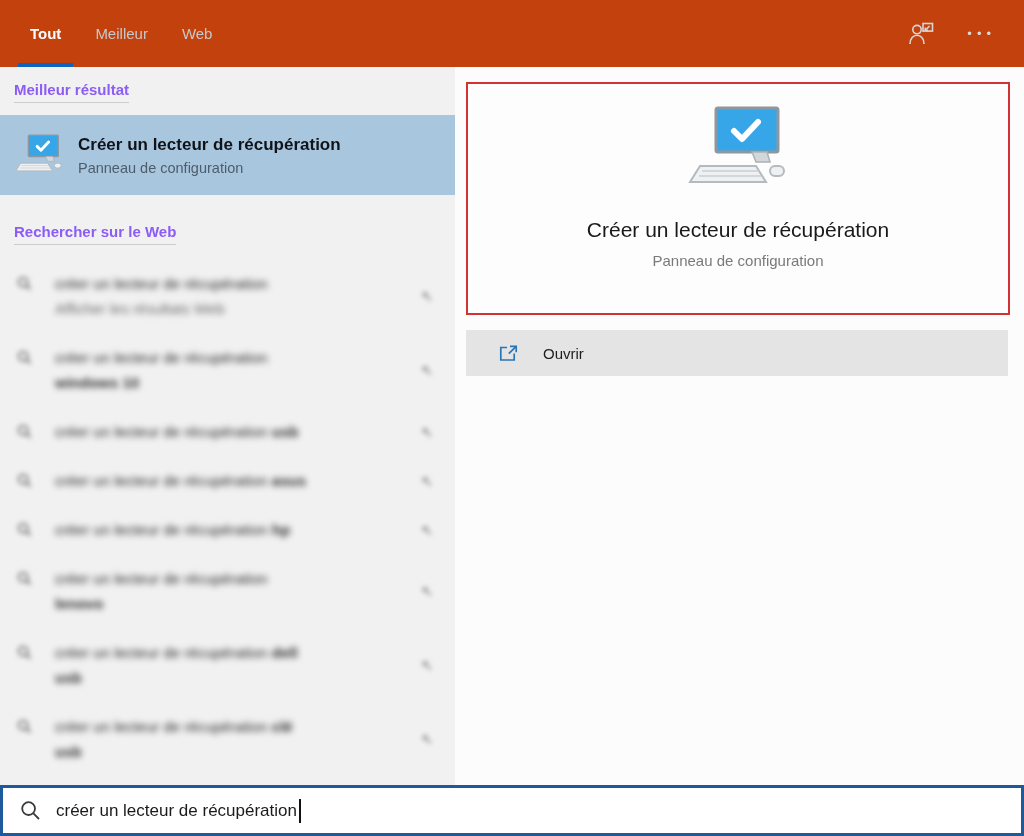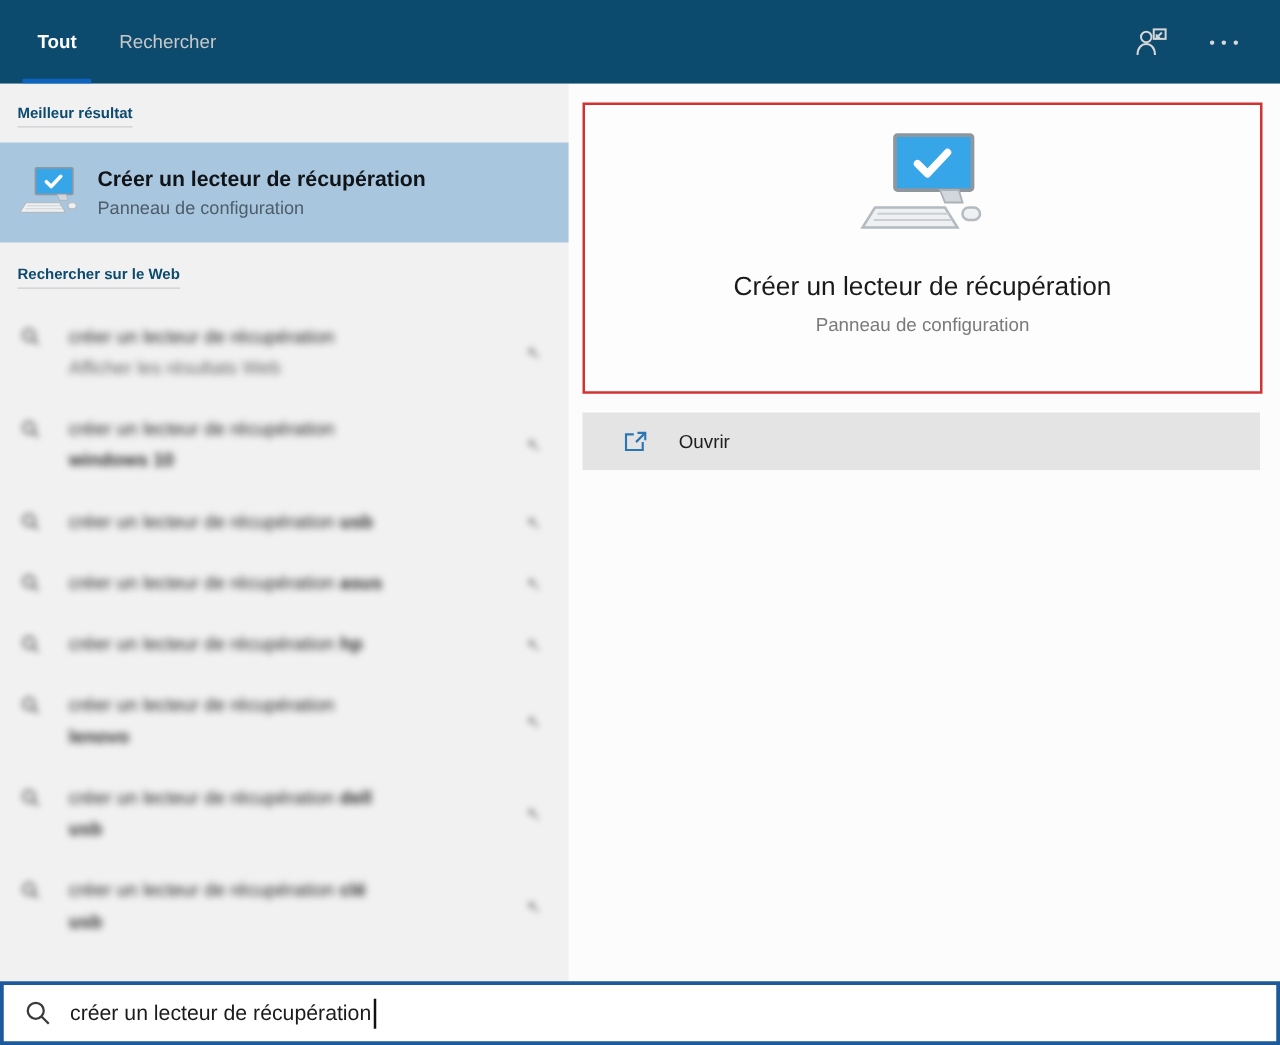--- a/index.html
+++ b/index.html
@@ -7,21 +7,21 @@
   body {
     font-family:"Liberation Sans", sans-serif;
     background:#fcfcfc;
     position:relative;
     overflow:hidden;
   }
 
   
   .topbar {
     position:absolute; top:0; left:0; right:0; height:67px;
-    background:#0c4a6e;
+    background:#c2410c;
     display:flex; align-items:stretch;
   }
   .tabs { display:flex; height:100%; padding-left:18px; column-gap:10px; }
   .tab {
     display:flex; align-items:center; padding:0 12px;
     font-size:15px; color:#c9c9c9; cursor:pointer;
     border-bottom:4px solid transparent; border-top:4px solid transparent;
     column-gap:7px;
   }
   .tab.active { color:#ffffff; font-weight:700; border-bottom-color:#0e63bf; }
@@ -32,23 +32,23 @@
   }
   .dots { color:#d8d8d8; font-size:13px; letter-spacing:5px; cursor:pointer; }
   .acct { cursor:pointer; display:flex; }
 
   
   .left-panel {
     position:absolute; top:67px; left:0; width:455px; height:718px;
     background:#f1f1f1;
   }
   .section-header { padding:14px 14px 6px 14px; }
-  .section-header.web { padding-top:16px;text-decoration:underline; }
+  .section-header.web { padding-top:28px;text-decoration:underline; }
   .hdr {
-    display:inline-block; font-size:12px; font-weight:700; color:#0c4a6e;
+    display:inline-block; font-size:15px; font-weight:700; color:#8b5cf6;
     border-bottom:1px solid #cdcdcd; padding-bottom:4px;
   }
   .best-match {
     margin-top:6px; height:80px; background:#a9c6df;
     display:flex; align-items:center; padding:0 14px; column-gap:14px;
     cursor:pointer;
   }
   .bm-title { font-size:17px; font-weight:700; color:#101418; }
   .bm-sub   { font-size:14.5px; color:#4d5d6a; margin-top:5px; }
 
@@ -102,21 +102,22 @@
     display:inline-block; width:2px; height:24px; background:#111;
     margin-left:2px;
   }
 </style>
 </head>
 <body>
 
 <div class="topbar">
   <div class="tabs">
     <div class="tab active">Tout</div>
-    <div class="tab">Rechercher</div>
+    <div class="tab">Meilleur</div>
+    <div class="tab">Web</div>
   </div>
   <div class="topbar-icons">
     <span class="acct">
       <svg width="27" height="25" viewBox="0 0 27 25" fill="none" stroke="#d6d6d6" stroke-width="1.6">
         <circle cx="9" cy="8.6" r="4.2"></circle>
         <path d="M2 23 c0-5.8 3.3-8.8 7-8.8 s7 3 7 8.8"></path>
         <rect x="15" y="2.5" width="9.5" height="7.6"></rect>
         <path d="M21.5 5 l-4.2 4.2"></path>
         <path d="M17.3 6.4 v2.8 h2.8"></path>
       </svg>

